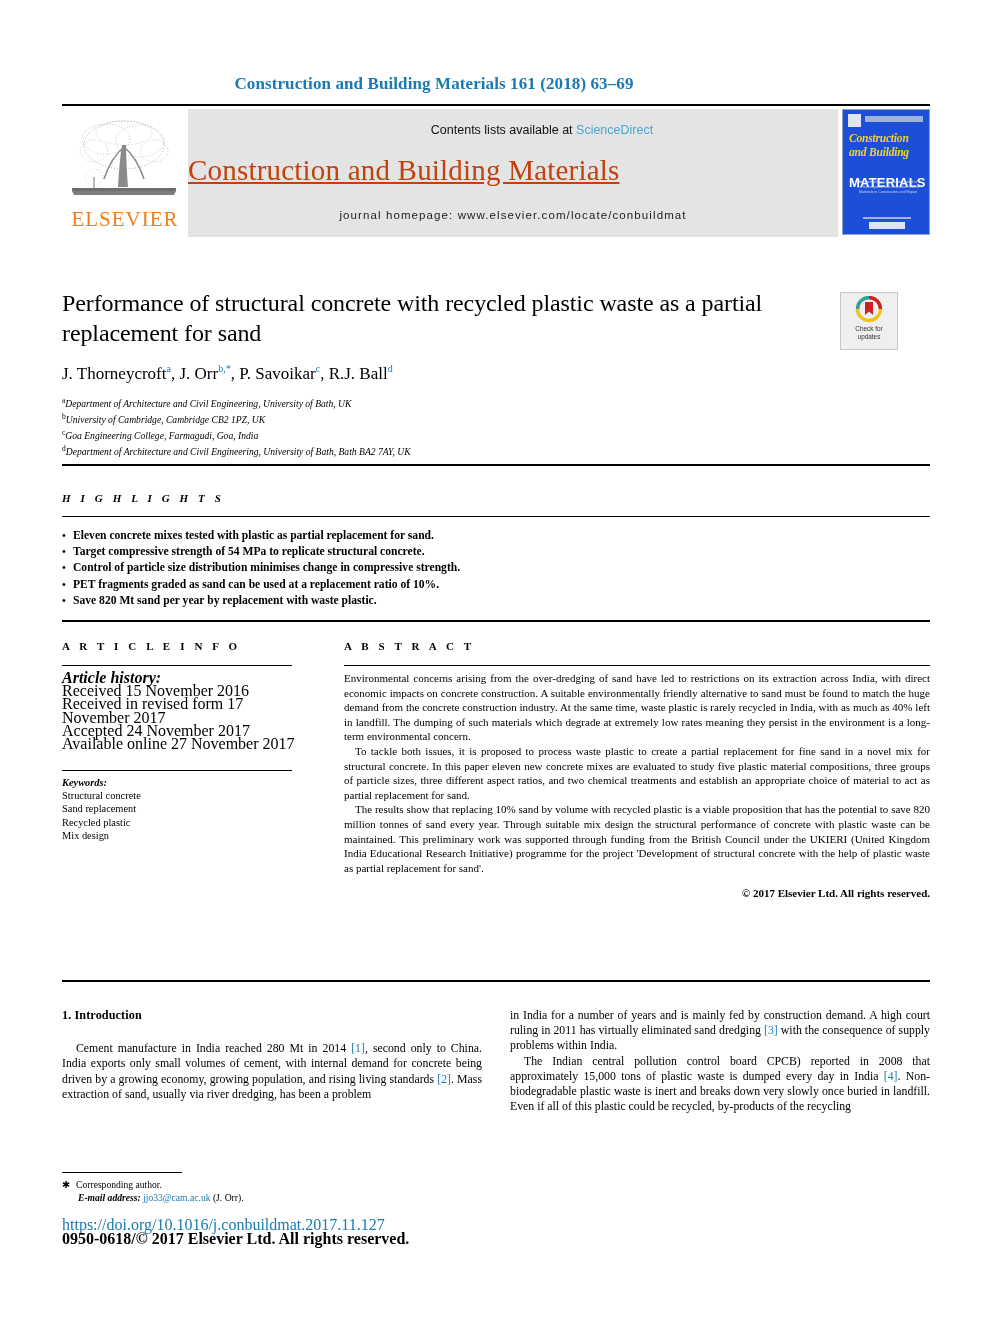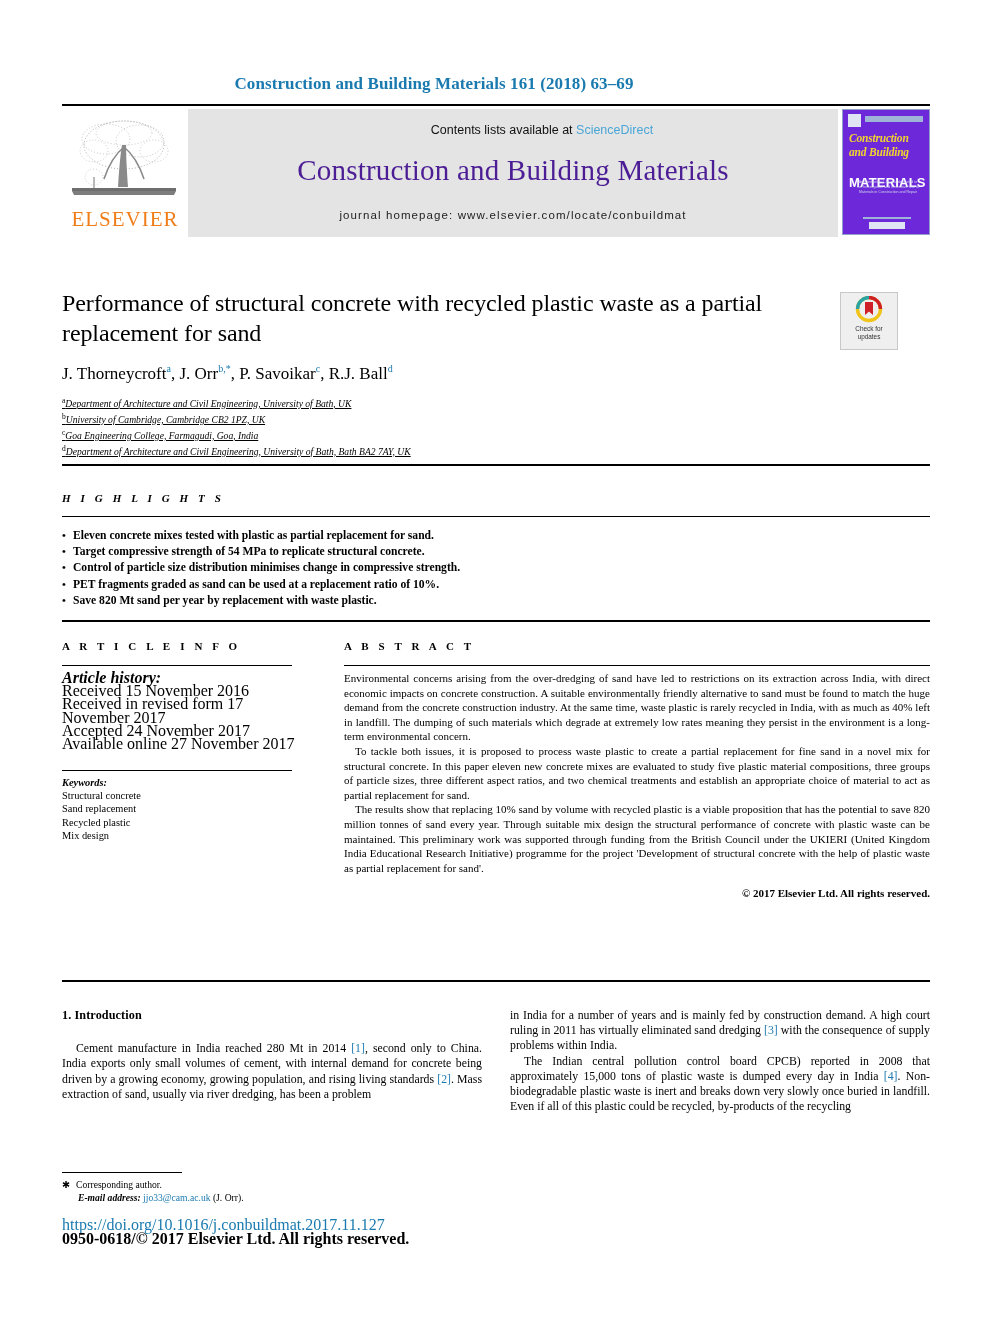--- a/index.html
+++ b/index.html
@@ -89,25 +89,26 @@
     color: #111;
     padding-left: 29px;
   }
   .contents-line .sd {
     color: #4aa6d6;
   }
   .journal-title {
     position: absolute;
     left: 0; top: 45px;
     width: 100%;
-    text-align: center;
+    text-align: left;
     font-family: "Liberation Serif", serif;
     font-size: 29px;
-    color: #4c1d95;
+    color: #c2410c;
     letter-spacing: 0.2px;
+    text-decoration: underline;
   }
   .journal-home {
     position: absolute;
     left: 0; top: 100px;
     width: 100%;
     text-align: center;
     font-family: "Liberation Sans", sans-serif;
     font-size: 11.5px;
     letter-spacing: 1.1px;
     color: #222;
@@ -117,21 +118,21 @@
     flex: 0 0 92px;
     position: relative;
     background: #fff;
     display: flex;
     align-items: flex-start;
     justify-content: flex-end;
   }
   .cover-img {
     width: 88px;
     height: 126px;
-    background: #6d28d9;
+    background: #1d4ed8;
     position: relative;
     border: 1px solid #8fa0c9;
     box-sizing: border-box;
     overflow: hidden;
   }
   .cover-topbar {
     position: absolute;
     left: 22px; top: 6px;
     width: 58px; height: 6px;
     background: #9fb2d8;
@@ -217,21 +218,20 @@
   }
   .affils {
     margin-top: 11px;
   }
   .affil {
     font-family: "Liberation Serif", serif;
     font-style: italic;
     font-size: 9.6px;
     line-height: 12.8px;
     color: #000;
-    text-decoration: underline;
   }
   .affil sup {
     font-size: 7.5px;
     vertical-align: super;
     font-style: normal;
   }
 
   .crossmark {
     position: absolute;
     left: 840px; top: 292px;

